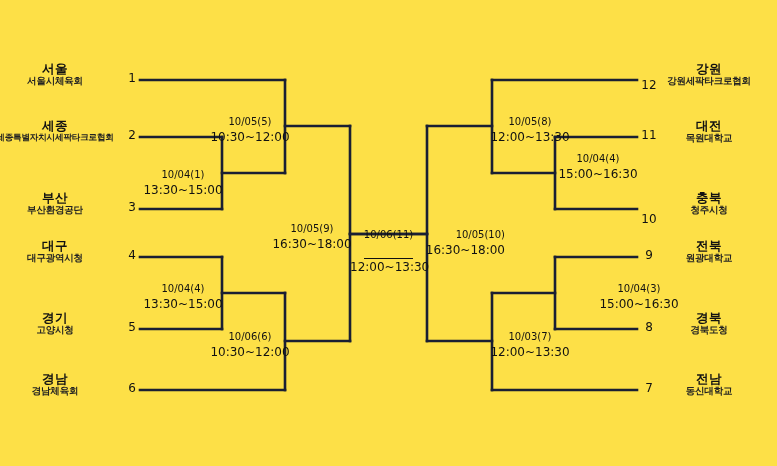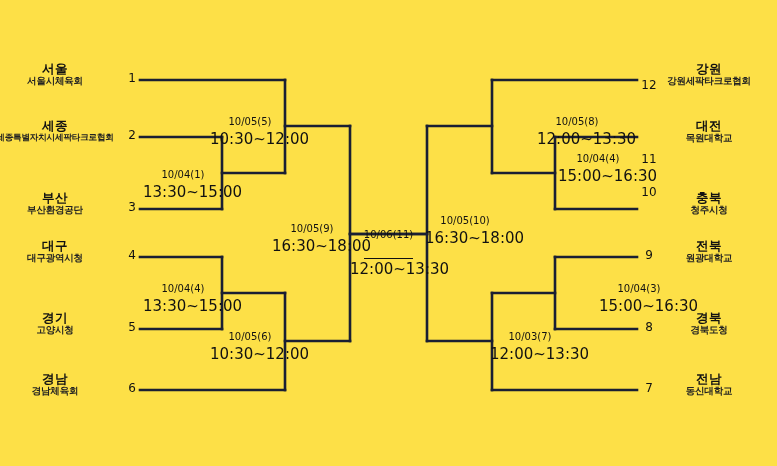--- a/index.html
+++ b/index.html
@@ -61,21 +61,21 @@
     line-height: 1.35;
     white-space: nowrap;
   }
   .match-code {
     display: block;
     font-size: 10px;
     color: #111111;
   }
   .match-time {
     display: block;
-    font-size: 15px;
+    font-size: 12px;
     color: #111111;
   }
   .match.final .match-code {
     border-bottom: 1px solid #111111;
     display: inline-block;
     padding-bottom: 16px;
   }
 </style>
 </head>
 <body>
@@ -176,27 +176,27 @@
   <div class="team" style="left:629px; top:62px;">
     <span class="team-name">강원</span>
     <span class="team-org">강원세팍타크로협회</span>
   </div>
   <div class="seed" style="left:641px; top:71px;margin-top:7px;">12</div>
 
   <div class="team" style="left:629px; top:119px;">
     <span class="team-name">대전</span>
     <span class="team-org">목원대학교</span>
   </div>
-  <div class="seed" style="left:641px; top:128px;margin-top:24px;">11</div>
+  <div class="seed" style="left:641px; top:128px;">11</div>
 
   <div class="team" style="left:629px; top:191px;">
     <span class="team-name">충북</span>
     <span class="team-org">청주시청</span>
   </div>
-  <div class="seed" style="left:641px; top:185px;">10</div>
+  <div class="seed" style="left:641px; top:212px;">10</div>
 
   <div class="team" style="left:629px; top:239px;">
     <span class="team-name">전북</span>
     <span class="team-org">원광대학교</span>
   </div>
   <div class="seed" style="left:641px; top:248px;">9</div>
 
   <div class="team" style="left:629px; top:311px;">
     <span class="team-name">경북</span>
     <span class="team-org">경북도청</span>
@@ -228,40 +228,40 @@
     <span class="match-code">10/04(4)</span>
     <span class="match-time">15:00~16:30</span>
   </div>
 
   <div class="match" style="left:210px; top:115px; width:80px;">
     <span class="match-code">10/05(5)</span>
     <span class="match-time">10:30~12:00</span>
   </div>
 
   <div class="match" style="left:210px; top:330px; width:80px;">
-    <span class="match-code">10/05(6)</span>
+    <span class="match-code">10/06(6)</span>
     <span class="match-time">10:30~12:00</span>
   </div>
 
   <div class="match" style="left:490px; top:330px; width:80px;">
     <span class="match-code">10/03(7)</span>
     <span class="match-time">12:00~13:30</span>
   </div>
 
-  <div class="match" style="left:490px; top:115px; width:80px;padding-left:47px;">
+  <div class="match" style="left:490px; top:115px; width:80px;">
     <span class="match-code">10/05(8)</span>
     <span class="match-time">12:00~13:30</span>
   </div>
 
   <div class="match" style="left:272px; top:222px; width:80px;">
     <span class="match-code">10/05(9)</span>
     <span class="match-time">16:30~18:00</span>
   </div>
 
-  <div class="match" style="left:425px; top:214px; width:80px;">
+  <div class="match" style="left:425px; top:228px; width:80px;text-align:right;">
     <span class="match-code">10/05(10)</span>
     <span class="match-time">16:30~18:00</span>
   </div>
 
   <div class="match final" style="left:350px; top:222px; width:77px;">
     <span class="match-code">10/06(11)</span>
     <span class="match-time">12:00~13:30</span>
   </div>
 
 </div>

